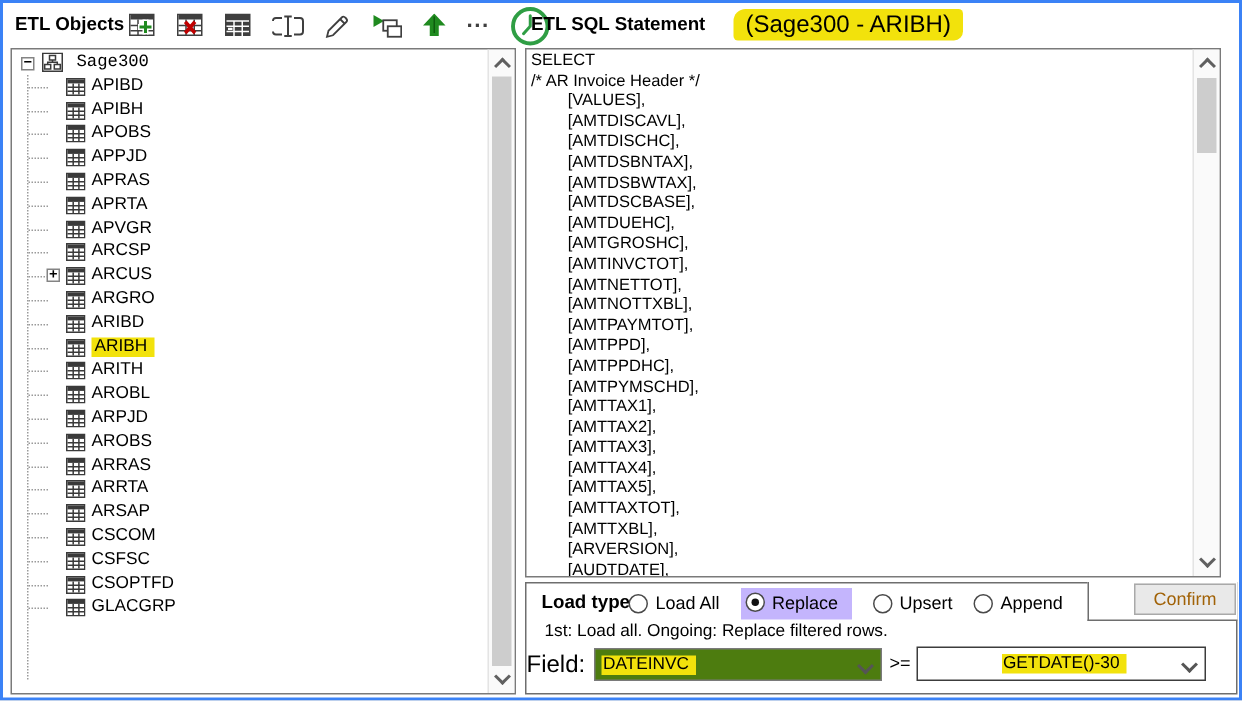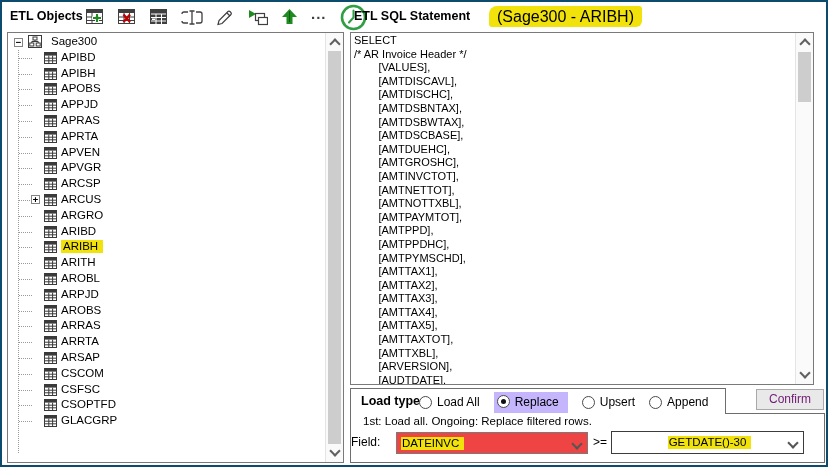--- a/index.html
+++ b/index.html
@@ -1,18 +1,18 @@
 <!DOCTYPE html>
 <html><head>
 <meta charset="utf-8">
 <style>
   html,body{margin:0;padding:0;background:#dadada;}
   .window{
     position:relative;width:828px;height:467px;box-sizing:border-box;
-    background:#ffffff;border:2px solid #0c4a6e;overflow:hidden;
+    background:#ffffff;border:2px solid #3b82f6;overflow:hidden;
     font-family:"Liberation Sans",sans-serif;color:#000;
   }
   
   .panel-title{position:absolute;top:7px;font-size:12.5px;font-weight:bold;}
   .badge{
     position:absolute;left:487px;top:4px;height:16px;padding:2px 8px 3px 8px;
     background:#f2e20c;border-radius:8px 3px 6px 3px;font-size:16px;white-space:nowrap;
   }
   
   .toolbar{position:absolute;left:84px;top:2px;height:26px;display:flex;align-items:center;gap:13px;}
@@ -32,56 +32,56 @@
     position:absolute;width:9px;height:9px;box-sizing:border-box;border:1px solid #848484;background:#fff;
     font:bold 9px/7px "DejaVu Sans Mono",monospace;text-align:center;z-index:2;
   }
   .trow.child .expbox{left:23px;top:3px;}
   .trow.root .expbox{left:6px;top:4px;}
   .ticon{position:absolute;top:2px;line-height:0;}
   .trow.child .ticon{left:36px;}
   .trow.root .ticon{left:20px;top:1px;}
   .tlabel{position:absolute;top:1px;font-size:11.5px;white-space:nowrap;}
   .trow.child .tlabel{left:53px;}
-  .trow.root .tlabel{left:43px;}
+  .trow.root .tlabel{left:43px;font-family:Liberation Mono, monospace;}
   .tlabel.hl{background:#f2e20c;padding:0 5px 1px 2px;}
   
   .vscroll{position:absolute;top:0;right:0;bottom:0;width:17px;background:#fafafa;border-left:1px solid #e4e4e4;}
   .chev{position:absolute;left:5px;width:6px;height:6px;border-left:2px solid #606060;border-top:2px solid #606060;}
   .chev.up{top:7px;transform:rotate(45deg);}
   .chev.down{bottom:7px;transform:rotate(225deg);}
   .thumb{position:absolute;left:2px;width:13px;background:#cdcdcd;}
   .tree-box .thumb{top:18px;bottom:18px;}
   .sql-box .thumb{top:19px;height:50px;}
   
   .sql-text{position:absolute;left:3px;top:1px;right:18px;bottom:0;margin:0;
     font-family:"Liberation Sans",sans-serif;font-size:11px;line-height:13.6px;white-space:pre;overflow:hidden;}
   
   .load-panel{position:absolute;left:348px;top:386px;width:475px;height:75px;
     border:1px solid #6e6e6e;background:#fff;box-sizing:border-box;}
   .notch{position:absolute;top:-1px;right:-1px;width:100px;height:26px;background:#fff;
     border-left:1px solid #6e6e6e;border-bottom:1px solid #6e6e6e;box-sizing:border-box;}
   .confirm-btn{position:absolute;top:1px;right:1px;width:68px;height:21px;
-    background:#e9e9e9;border:1px solid #a9a9a9;color:#701a75;font-size:12px;
+    background:#e9e9e9;border:1px solid #a9a9a9;color:#a16207;font-size:12px;
     font-family:"Liberation Sans",sans-serif;text-align:center;line-height:19px;box-sizing:border-box;}
   .lt-label{position:absolute;left:10px;top:5px;font-size:12.5px;font-weight:bold;}
   .options{position:absolute;left:68px;top:2px;display:flex;align-items:center;gap:14px;height:22px;}
   .option{display:flex;align-items:center;font-size:12px;white-space:nowrap;justify-content:flex-end;}
   .option.hl{background:#c4b5fd;padding:3px 9px 4px 3px;}
   .radio{width:13px;height:13px;box-sizing:border-box;border:1px solid #4a4a4a;border-radius:50%;
     background:#fff;display:inline-block;position:relative;margin-right:5px;flex:none;}
   .radio.sel::after{content:'';position:absolute;left:3px;top:3px;width:5px;height:5px;border-radius:50%;background:#101010;}
   .note{position:absolute;left:12px;top:26px;font-size:11.5px;}
-  .field-label{position:absolute;left:0;top:46px;font-size:12px;}
+  .field-label{position:absolute;left:0;top:46px;font-size:16px;}
   .combo{position:absolute;box-sizing:border-box;display:flex;align-items:center;
     font-size:11.5px;padding-left:4px;white-space:nowrap;}
   .combo .val{background:#f2e20c;padding:0 5px 1px 1px;}
   .combo .cchev{position:absolute;right:6px;top:7px;width:6px;height:6px;
     border-left:2px solid #555;border-top:2px solid #555;transform:rotate(225deg);}
-  .combo.gray{left:45px;top:43px;width:192px;height:22px;background:#ef4444;border:1px solid #7a7a7a;}
+  .combo.gray{left:45px;top:43px;width:192px;height:22px;background:#4d7c0f;border:1px solid #7a7a7a;}
   .combo.white{left:260px;top:42px;width:193px;height:23px;background:#fff;border:1px solid #3c3c3c;justify-content:center;}
   .op-label{position:absolute;left:242px;top:46px;font-size:12px;}
 </style>
 </head>
 <body>
 
 <div class="window">
 
   <div class="panel-title" style="left:8px">ETL Objects</div>
 
@@ -209,29 +209,20 @@
           <span class="tlabel">APRAS</span>
         </div>
         <div class="trow child">
           <span class="stub"></span>
           <span class="ticon"><svg width="13" height="12" viewBox="0 0 13 12">
               <rect x="0.5" y="0.5" width="12" height="11" fill="#fff" stroke="#3a3a3a"></rect>
               <rect x="1" y="1" width="11" height="2.6" fill="#3a3a3a"></rect>
               <path d="M4.8 3.6 V11 M8.6 3.6 V11 M1 6.2 H12 M1 8.8 H12" stroke="#3a3a3a" fill="none"></path>
             </svg></span>
           <span class="tlabel">APRTA</span>
-        </div>
-        <div class="trow child">
-          <span class="stub"></span>
-          <span class="ticon"><svg width="13" height="12" viewBox="0 0 13 12">
-              <rect x="0.5" y="0.5" width="12" height="11" fill="#fff" stroke="#3a3a3a"></rect>
-              <rect x="1" y="1" width="11" height="2.6" fill="#3a3a3a"></rect>
-              <path d="M4.8 3.6 V11 M8.6 3.6 V11 M1 6.2 H12 M1 8.8 H12" stroke="#3a3a3a" fill="none"></path>
-            </svg></span>
-          <span class="tlabel">APVEN</span>
         </div>
         <div class="trow child">
           <span class="stub"></span>
           <span class="ticon"><svg width="13" height="12" viewBox="0 0 13 12">
               <rect x="0.5" y="0.5" width="12" height="11" fill="#fff" stroke="#3a3a3a"></rect>
               <rect x="1" y="1" width="11" height="2.6" fill="#3a3a3a"></rect>
               <path d="M4.8 3.6 V11 M8.6 3.6 V11 M1 6.2 H12 M1 8.8 H12" stroke="#3a3a3a" fill="none"></path>
             </svg></span>
           <span class="tlabel">APVGR</span>
         </div>

